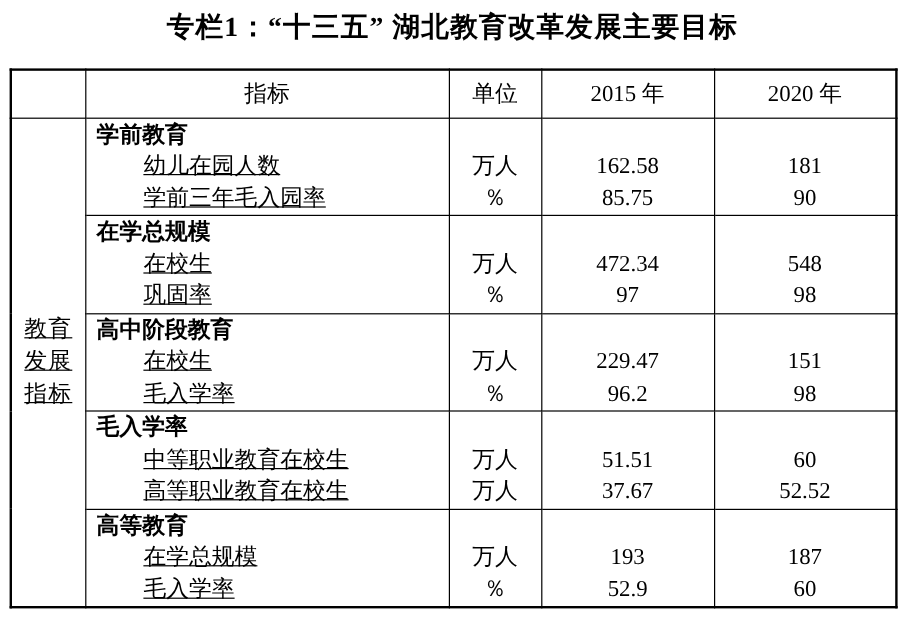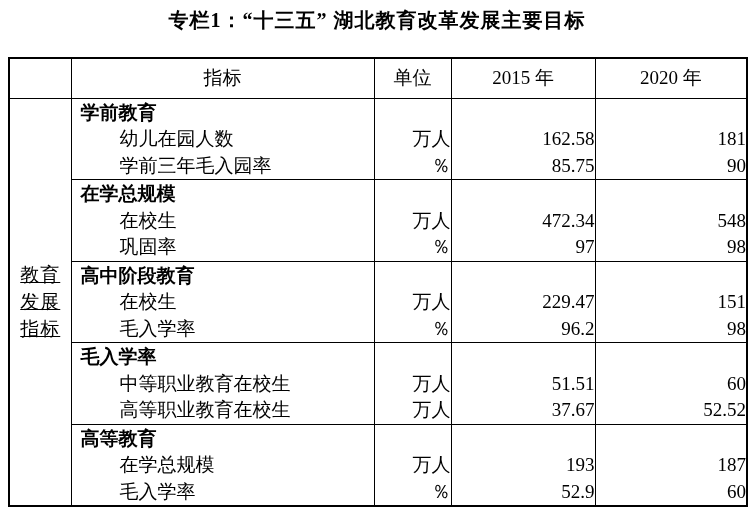--- a/index.html
+++ b/index.html
@@ -14,21 +14,21 @@
     font-family: "Liberation Serif", "DejaVu Serif", serif;
     color: #000000;
     overflow: hidden;
   }
   .doc-title {
     position: absolute;
     top: 7px;
     left: 0;
     width: 100%;
     text-align: center;
-    font-size: 20px;
+    font-size: 23px;
     font-weight: bold;
     letter-spacing: 1px;
   }
   table.targets {
     position: absolute;
     left: 8px;
     top: 57px;
     width: 738px;
     border-collapse: collapse;
     table-layout: fixed;
@@ -62,22 +62,22 @@
     height: 26.5px;
     line-height: 26.5px;
     white-space: nowrap;
     overflow: hidden;
   }
   .group-cell .line-pad { padding-top: 1px; }
   .g-title {
     font-weight: bold;
     padding-left: 9px;
   }
-  .g-item { padding-left: 48px; }
-  .c { text-align: right; }
+  .g-item { padding-left: 48px; text-decoration: underline; }
+  .c { text-align: center; }
 </style>
 </head>
 <body>
 
 <div class="doc-title">专栏1：“十三五” 湖北教育改革发展主要目标</div>
 
 <table class="targets">
   <colgroup>
     <col style="width:62px">
     <col style="width:303px">

